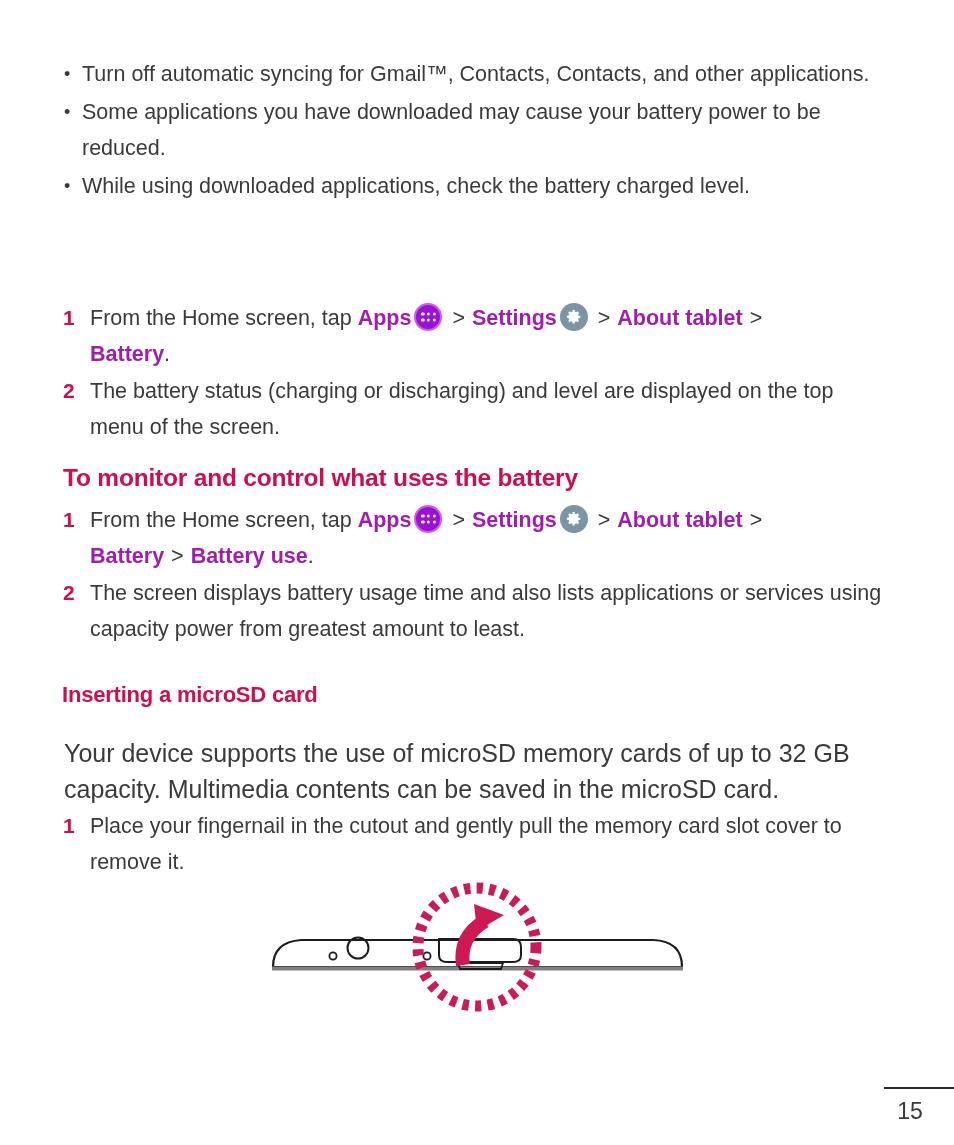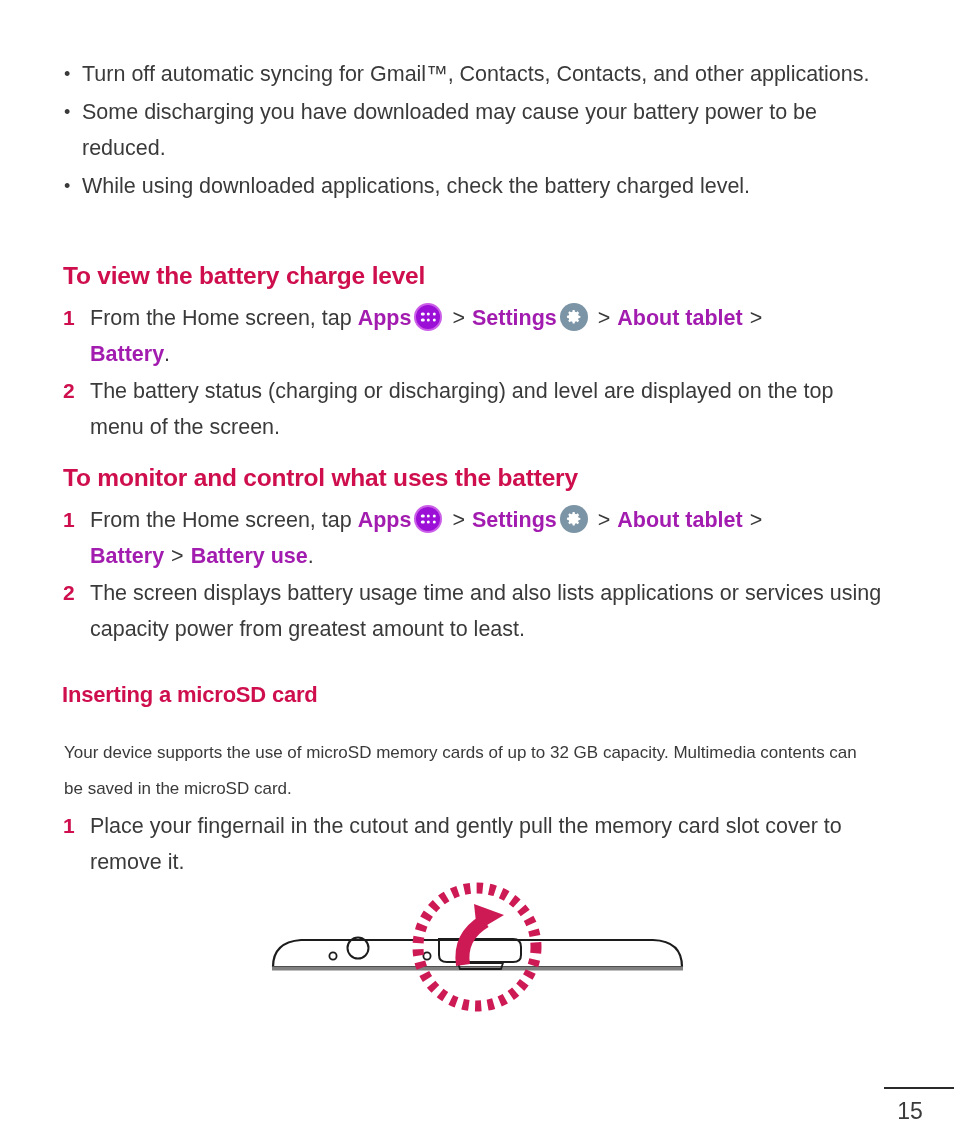--- a/index.html
+++ b/index.html
@@ -148,21 +148,21 @@
     color: #ce0e4d;
     letter-spacing: -0.2px;
   }
 
   
   .paragraph {
     position: absolute;
     left: 64px;
     top: 735px;
     width: 800px;
-    font-size: 17px;
+    font-size: 25px;
     line-height: 36px;
     color: #3a3a3a;
   }
 
   
   .illustration {
     position: absolute;
     left: 255px;
     top: 875px;
     width: 460px;
@@ -194,29 +194,28 @@
 
 <div class="page">
 
   <div class="bullet-list">
     <div class="bullet-item">
       <span class="bullet-dot">•</span>
       <span class="bullet-text">Turn off automatic syncing for Gmail™, Contacts, Contacts, and other applications.</span>
     </div>
     <div class="bullet-item">
       <span class="bullet-dot">•</span>
-      <span class="bullet-text">Some discharging you have downloaded may cause your battery power to be reduced.</span>
+      <span class="bullet-text">Some applications you have downloaded may cause your battery power to be reduced.</span>
     </div>
     <div class="bullet-item">
       <span class="bullet-dot">•</span>
       <span class="bullet-text">While using downloaded applications, check the battery charged level.</span>
     </div>
   </div>
 
-  <div class="sub-heading" style="top:262px;">To view the battery charge level</div>
 
   <div class="steps" style="top:300px;">
     <div class="step">
       <span class="step-num">1</span>
       <span class="step-body"><span>From the Home screen, tap </span><b>Apps</b><span class="icon-inline apps-icon"><span class="grid">
               <i></i>
               <i></i>
               <i></i>
               <i></i>
               <i></i>

